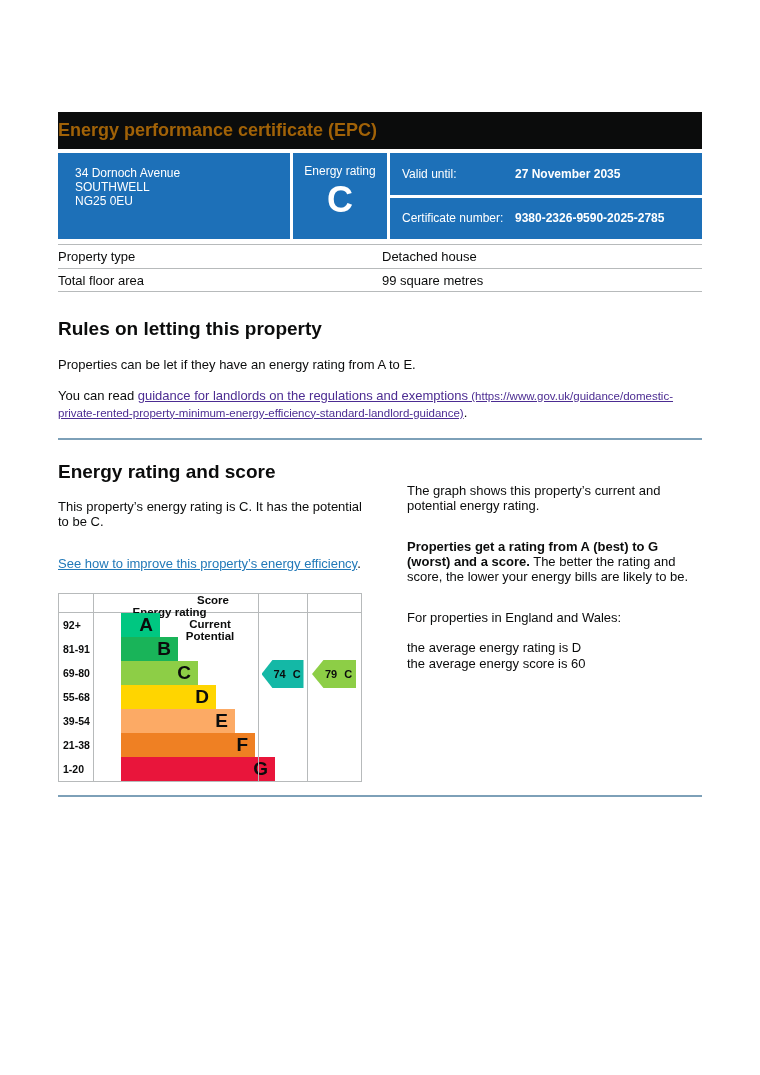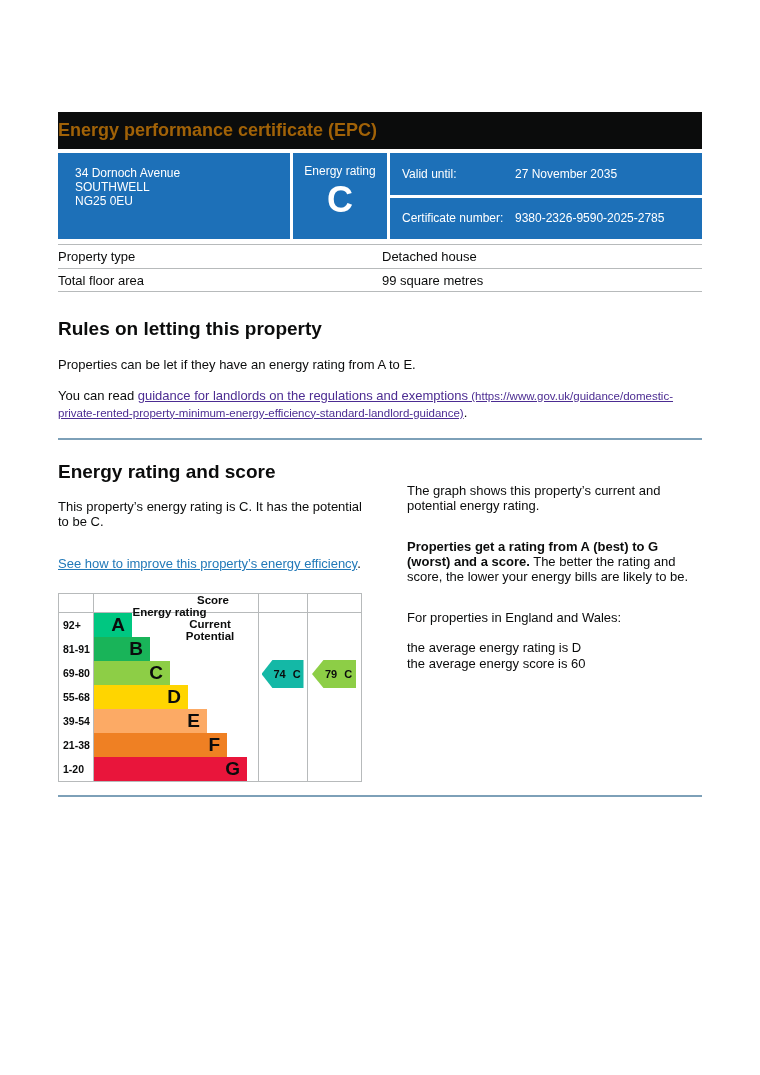--- a/index.html
+++ b/index.html
@@ -18,21 +18,21 @@
 
   
   .summary-box { margin-top:4px; display:flex; gap:3px; height:86px; }
   .summary-box > div { background:#1d70b8; color:#ffffff; }
   .addr-cell { width:232px; padding:13px 0 0 17px; font-size:12px; line-height:14px; }
   .rating-cell { width:94px; text-align:center; padding-top:11px; font-size:12px; }
   .rating-cell .big-letter { font-size:36px; font-weight:bold; line-height:40px; margin-top:2px; }
   .validity-cell { flex:1; background:#ffffff !important; display:flex; flex-direction:column; gap:3px; }
   .validity-row { flex:1; background:#1d70b8; color:#fff; display:flex; align-items:center; padding-left:12px; font-size:12px; }
   .validity-row .lbl { width:113px; }
-  .validity-row .val { font-weight:normal; }
+  .validity-row .val { font-weight:bold; }
 
   
   .prop-table { margin-top:5px; font-size:13px; }
   .prop-row { display:flex; height:24px; align-items:center; border-top:1px solid #b7babb; }
   .prop-row:last-child { border-bottom:1px solid #b7babb; }
   .prop-row .p-label { width:324px; }
 
   h2.section-h { font-size:19px; font-weight:bold; margin-top:26px; }
   .body-text { font-size:13px; line-height:15px;margin-top:20px; }
   p.rules-p1 { margin-top:17px; font-size:13px; }
@@ -54,21 +54,21 @@
   .right-col .avg-lines { margin-top:15px; line-height:15.5px; }
 
   
   .epc-chart { margin-top:21px; position:relative; width:304px; border:1px solid #b7babb; background:#fff; }
   .chart-header { display:flex; height:19px; font-size:11.5px; font-weight:bold; align-items:center; border-bottom:1px solid #b7babb;flex-direction:column; }
   .ch-score { width:34px; padding-left:4px; }
   .ch-rating { width:165px; padding-left:5px; }
   .ch-current { width:49px; text-align:center; }
   .ch-potential { width:54px; text-align:center; }
   .chart-body { position:relative; height:168px; }
-  .chart-row { display:flex; height:24px; }
+  .chart-row { display:flex; height:24px;gap:28px; }
   .score-label { width:34px; font-size:10.5px; font-weight:bold; display:flex; align-items:center; padding-left:4px; }
   .band-bar { height:24px; display:flex; align-items:center; justify-content:flex-end; padding-right:7px; }
   .band-letter { font-size:19px; font-weight:bold; line-height:24px; color:#0b0c0c; }
   .v-sep { position:absolute; top:0; bottom:0; width:1px; background:#b7babb; }
   .epc-arrow { position:absolute; height:28px; display:flex; align-items:center; justify-content:center;
     clip-path:polygon(0% 50%, 26% 0%, 100% 0%, 100% 100%, 26% 100%);
     font-size:11px; font-weight:bold; color:#0b0c0c; padding-left:9px; }
   .epc-arrow .band-ltr { margin-left:7px; }
 </style>
 </head>

